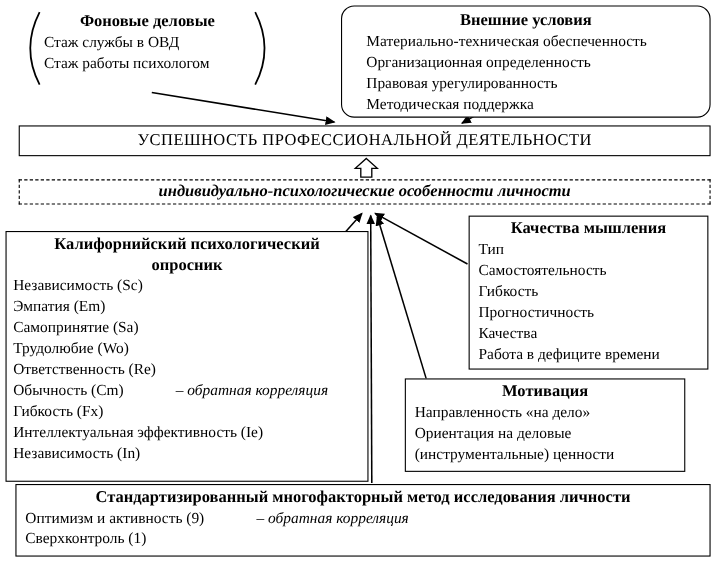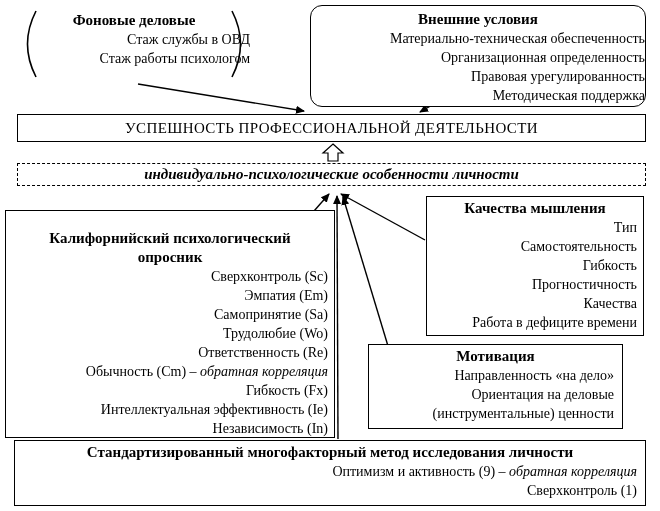--- a/index.html
+++ b/index.html
@@ -7,36 +7,36 @@
   body {
     width:660px; height:511px; position:relative;
     background:#ffffff; color:#000;
     font-family:"Liberation Serif", serif;
     overflow:hidden;
   }
   #overlay { position:absolute; left:0; top:0; width:660px; height:511px; z-index:0; }
   .box { position:absolute; border:1px solid #000; background:#fff; z-index:1; }
   .plain { border:none; background:transparent; }
   .title { font-weight:bold; font-size:15px; line-height:19px; text-align:center; }
-  .item { font-size:14px; line-height:19px;text-align:right; }
-  .note { font-style:italic; }
+  .item { font-size:14px; line-height:19px; }
+  .note { font-style:italic;margin-left:44px; }
   .center-label { display:flex; align-items:center; justify-content:center; text-align:center; }
 
   #bg-box   { left:18px;  top:8px;   width:232px; height:72px; padding-top:3px; }
   #bg-box .item { padding-left:22px; }
 
   #ext-box  { left:310px; top:5px;   width:336px; height:102px; border-radius:12px; padding-top:4px; }
   #ext-box .item { padding-left:22px; }
 
   #success-box { left:17px; top:114px; width:629px; height:28px; font-size:15px; letter-spacing:.4px; }
 
   #indiv-box { left:17px; top:163px; width:629px; height:23px; border-style:dashed;
                font-size:15px; font-weight:bold; font-style:italic; }
 
-  #cpi-box  { left:5px;   top:210px; width:330px; height:228px; padding:18px 6px; }
+  #cpi-box  { left:5px;   top:210px; width:330px; height:228px; padding:2px 6px; }
   #cpi-box .title { max-width:290px; margin:0 auto; }
 
   #think-box { left:426px; top:196px; width:218px; height:140px; padding:2px 6px; }
   #think-box .item { padding-left:2px; }
 
   #motiv-box { left:368px; top:344px; width:255px; height:85px; padding:2px 8px; }
 
   #smil-box { left:14px;  top:440px; width:632px; height:66px; padding:2px 8px; }
 </style>
 </head>
@@ -80,21 +80,21 @@
 <div id="success-box" class="box center-label">
   <span>УСПЕШНОСТЬ ПРОФЕССИОНАЛЬНОЙ ДЕЯТЕЛЬНОСТИ</span>
 </div>
 
 <div id="indiv-box" class="box center-label">
   <span>индивидуально-психологические особенности личности</span>
 </div>
 
 <div id="cpi-box" class="box">
   <div class="title">Калифорнийский психологический опросник</div>
-  <div class="item"><span>Сверхконтроль (Sc)</span><span class="note"></span></div>
+  <div class="item"><span>Независимость (Sc)</span><span class="note"></span></div>
   <div class="item"><span>Эмпатия (Em)</span><span class="note"></span></div>
   <div class="item"><span>Самопринятие (Sa)</span><span class="note"></span></div>
   <div class="item"><span>Трудолюбие (Wo)</span><span class="note"></span></div>
   <div class="item"><span>Ответственность (Re)</span><span class="note"></span></div>
   <div class="item"><span>Обычность (Cm) </span><span class="note">– обратная корреляция</span></div>
   <div class="item"><span>Гибкость (Fx)</span><span class="note"></span></div>
   <div class="item"><span>Интеллектуальная эффективность (Ie)</span><span class="note"></span></div>
   <div class="item"><span>Независимость (In)</span><span class="note"></span></div>
 </div>
 

